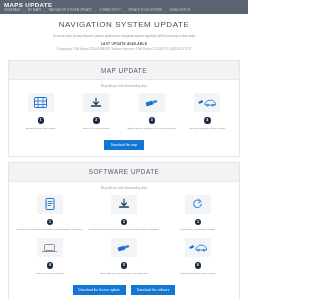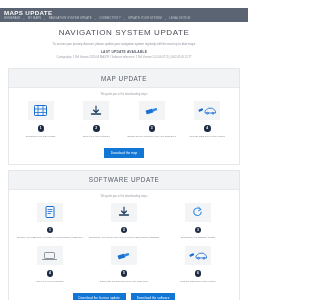--- a/index.html
+++ b/index.html
@@ -2,21 +2,21 @@
 <html><head>
 <meta charset="utf-8">
 <style>
   * { box-sizing: border-box; margin: 0; padding: 0; }
   html, body {
     width: 248px; height: 300px;
     font-family: "Liberation Sans", sans-serif;
     background: #ffffff;
     overflow: hidden;
   }
-  .page { width: 248px; height: 271px; position: relative; background:#fff;margin-top:8px; }
+  .page { width: 248px; height: 271px; position: relative; background:#fff; }
 
   
   .topbar {
     background: #5b6473;
     height: 14px;
     padding: 1px 4px 0 4px;
   }
   .brand {
     color: #ffffff;
     font-size: 6.2px;

